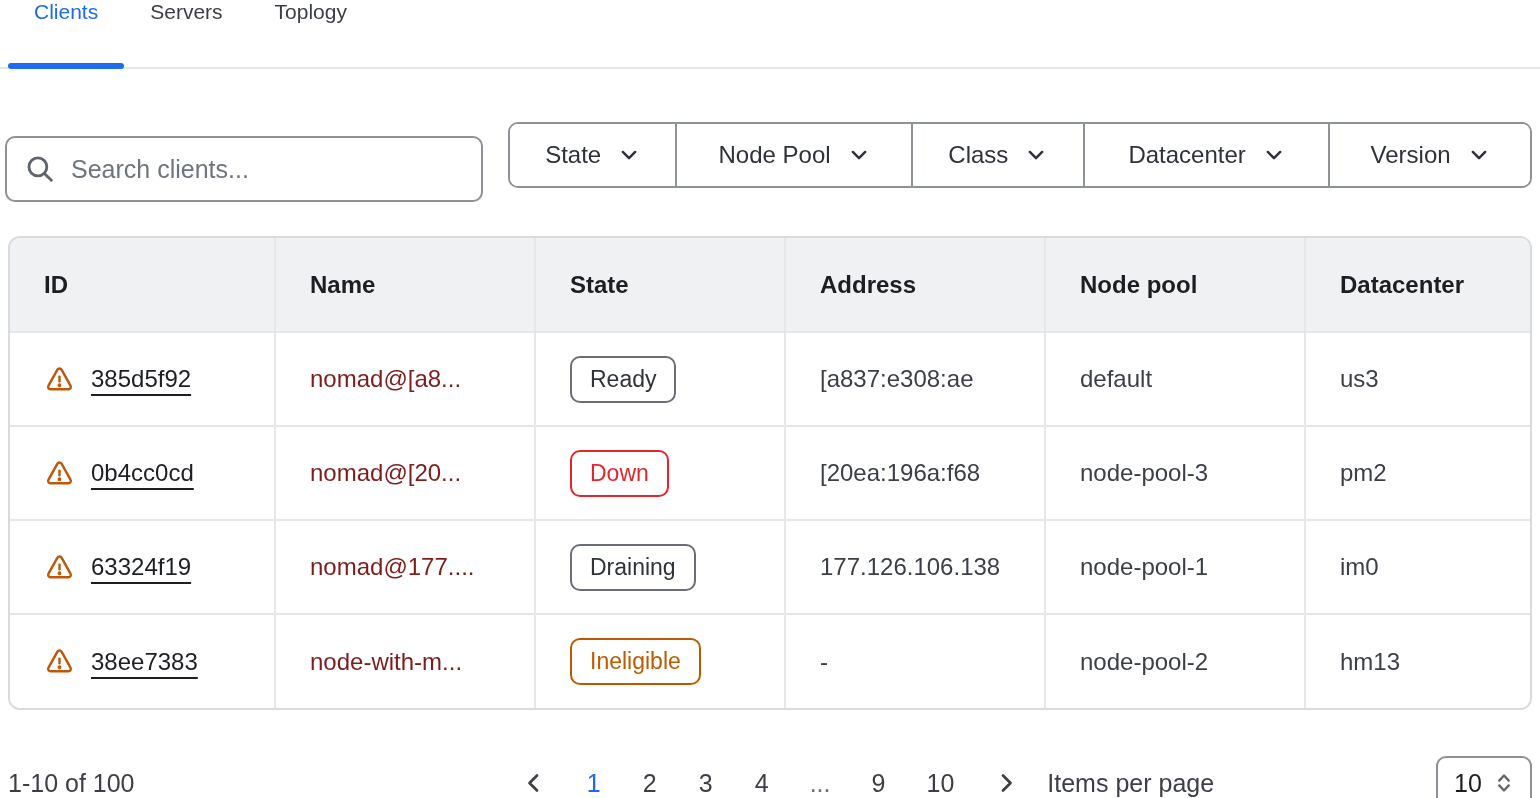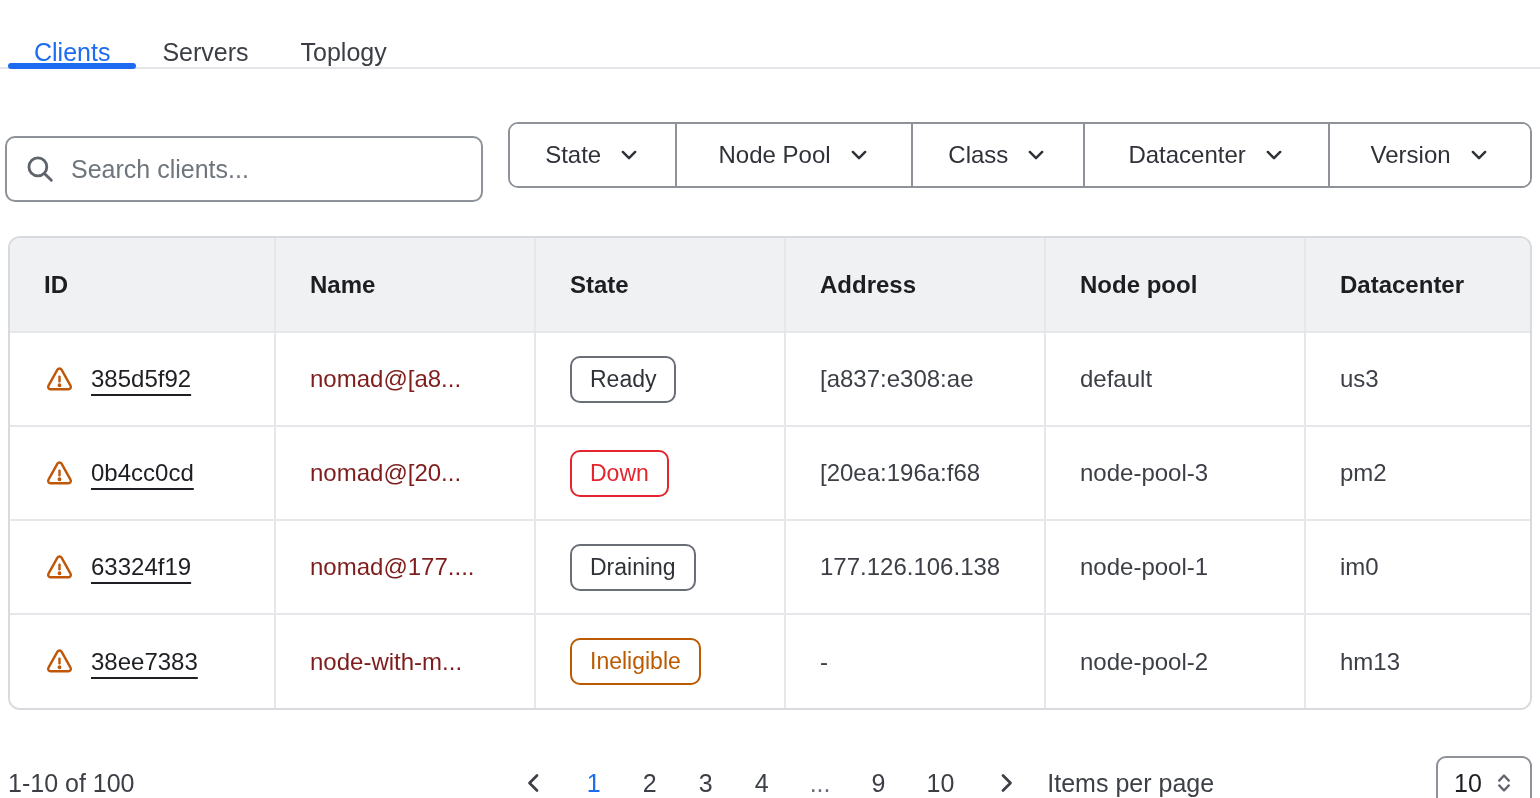--- a/index.html
+++ b/index.html
@@ -1,21 +1,21 @@
 <!DOCTYPE html>
 <html><head>
 <meta charset="utf-8">
 <style>
   * { margin:0; padding:0; box-sizing:border-box; }
   html,body { width:1540px; height:798px; background:#ffffff; overflow:hidden;
     font-family:"Liberation Sans","DejaVu Sans",sans-serif; color:#3b3e45; }
 
   
   .tabbar { display:flex; align-items:stretch; border-bottom:2px solid #e4e6e9; padding-left:8px; height:69px; }
-  .tab { position:relative; display:flex; align-items:flex-end; padding:0 26px; font-size:25px; color:#3b3e45; cursor:pointer; background:none; border:none; }
+  .tab { position:relative; display:flex; align-items:flex-start; padding:0 26px; font-size:21px; color:#3b3e45; cursor:pointer; background:none; border:none; }
   .tab.active { color:#1c6bf0; font-weight:500; }
   .tab.active::after { content:""; position:absolute; left:0; right:0; bottom:-2px; height:6px; background:#1c6bf0; border-radius:4px; }
 
   
   .toolbar { display:flex; align-items:center; gap:25px; margin:39px 8px 0 5px; }
   .search { flex:0 0 478px; height:66px; border:2px solid #8d9298; border-radius:10px; display:flex; align-items:center; padding:0 16px; gap:14px; background:#fff;margin-top:28px; }
   .search svg { flex:0 0 auto; }
   .search input { flex:1; border:none; outline:none; font-size:25px; color:#3b3e45; font-family:inherit; background:transparent; }
   .search input::placeholder { color:#6f757d; }
 

